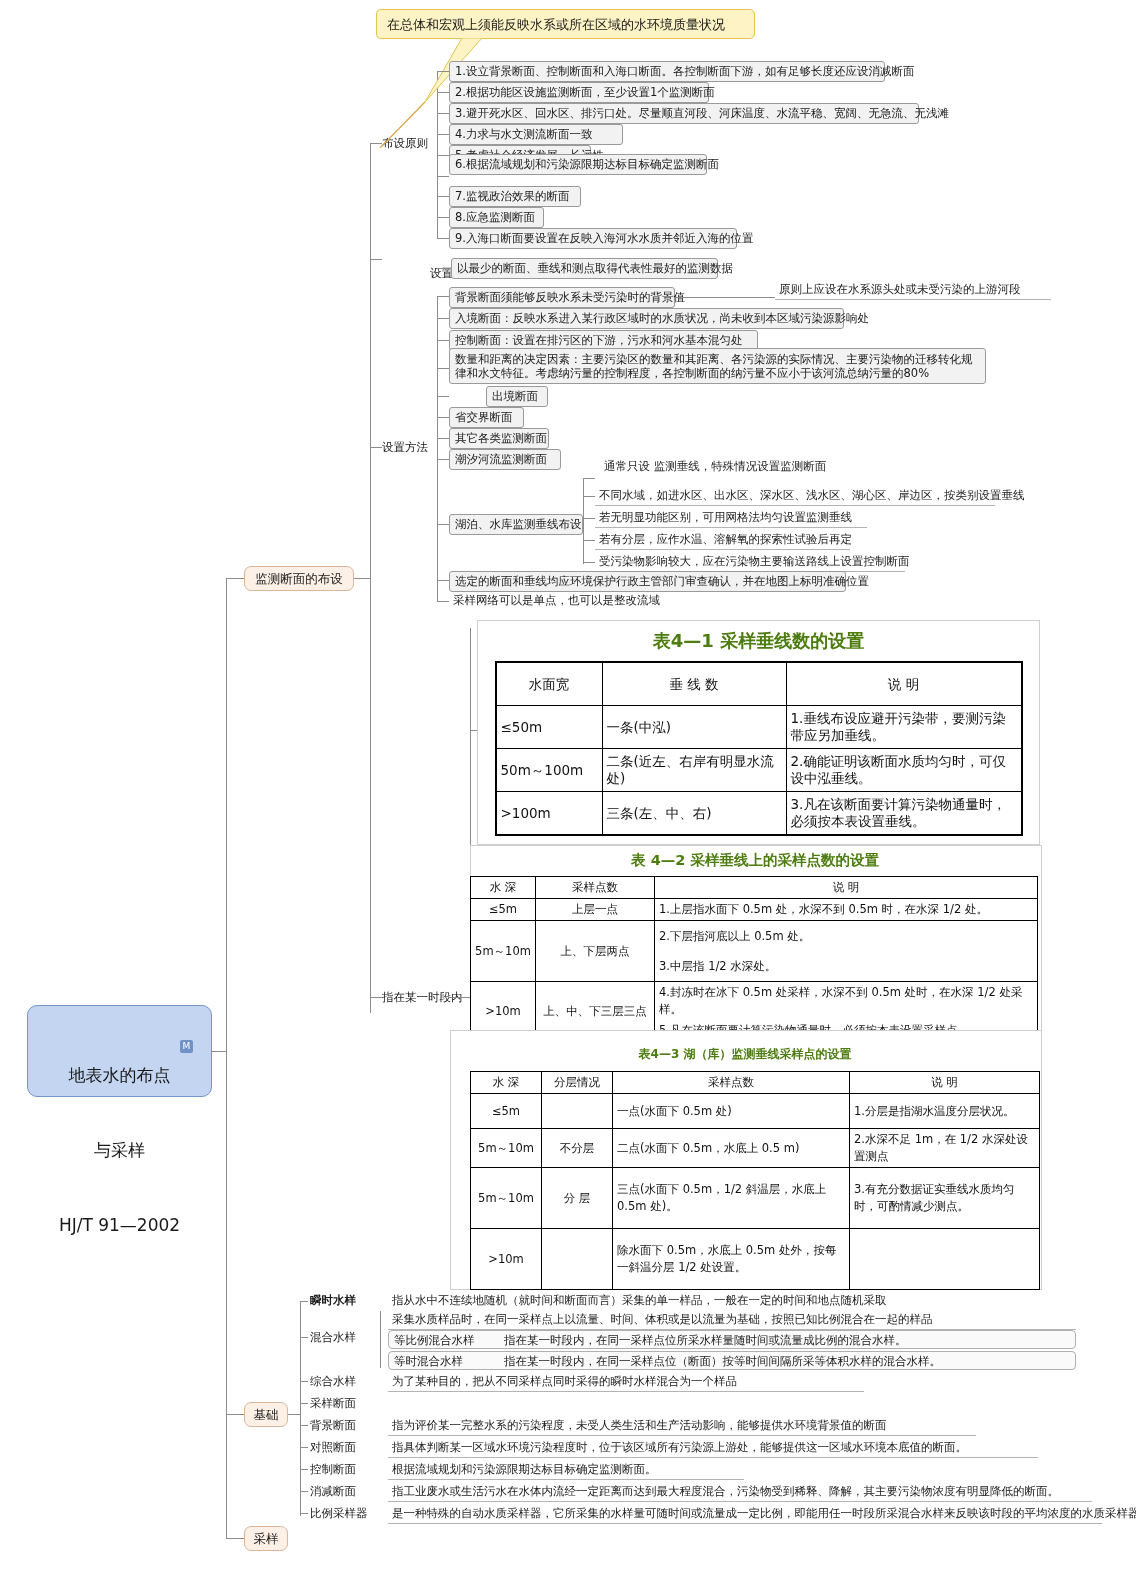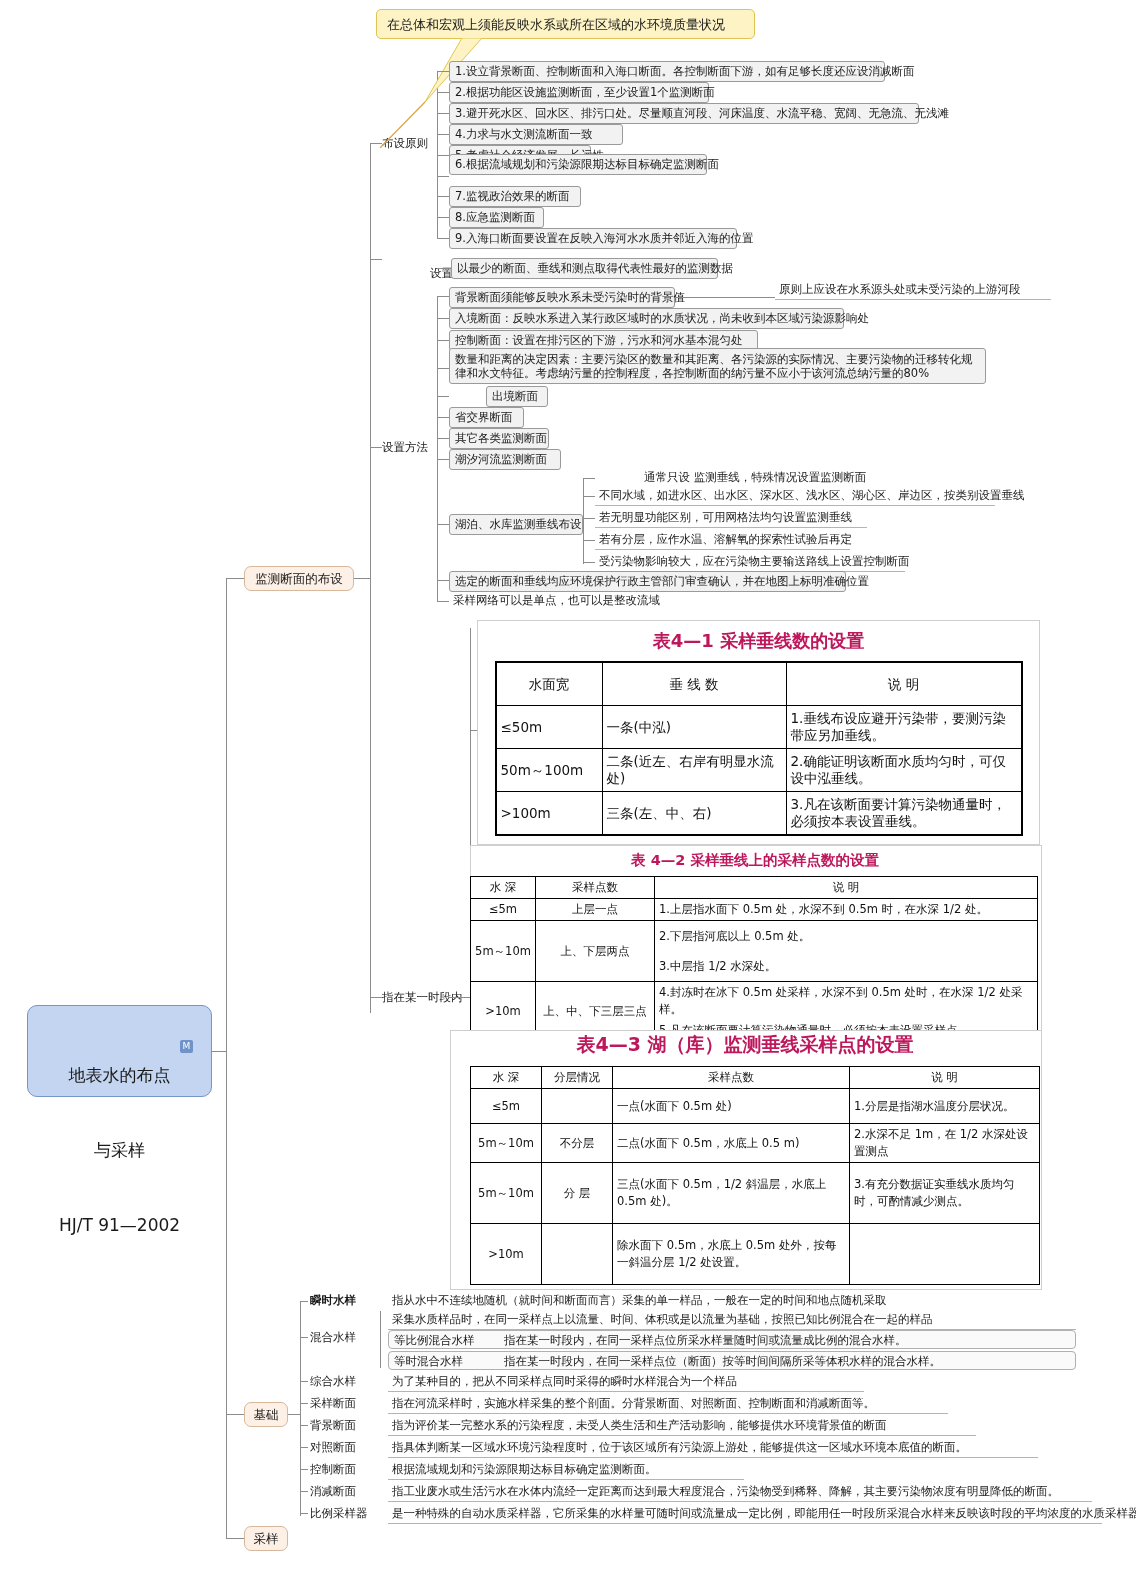--- a/index.html
+++ b/index.html
@@ -102,21 +102,21 @@
   }
 
   
   .ln{position:absolute;background:#8c8c8c;}
   .lnh{height:1px;}
   .lnv{width:1px;}
 
   
   .tblwrap{position:absolute;box-sizing:border-box;background:#fff;border:1px solid #cfcfcf;}
   .tbltitle{
-    text-align:center;font-weight:bold;color:#be185d;
+    text-align:center;font-weight:bold;color:#4d7c0f;
     font-family:"DejaVu Sans","Liberation Sans",sans-serif;
   }
   table.mt{border-collapse:collapse;table-layout:fixed;}
   table.mt td{
     border:1px solid #000;
     padding:2px 4px;
     vertical-align:middle;
     color:#111;
     line-height:17px;
   }
@@ -129,21 +129,21 @@
   #tbl1 table.mt{margin:8px auto 0 auto;width:528px;border:2px solid #000;font-size:13.5px;}
   #tbl1 table.mt td{height:38px;}
 
   
   #tbl2{left:470px;top:848px;width:570px;height:180px;border:none;}
   #tbl2 .tbltitle{font-size:14.5px;padding-top:3px;}
   #tbl2 table.mt{margin:6px 0 0 0;width:570px;border:1.5px solid #000;font-size:11.5px;}
 
   
   #tbl3{left:450px;top:1030px;width:590px;height:255px;border:none;}
-  #tbl3 .tbltitle{font-size:19px;padding-top:2px;}
+  #tbl3 .tbltitle{font-size:12px;padding-top:16px;}
   #tbl3 table.mt{margin:8px 0 0 20px;width:570px;border:1.5px solid #000;font-size:11.5px;}
 
   .bigbox{position:absolute;border:1px solid #cfcfcf;background:#fff;}
 </style>
 </head>
 <body>
 
 <div id="canvas">
 
   <div id="root" style="left:27px;top:1005px;width:185px;height:92px;">
@@ -245,21 +245,21 @@
   <div class="nodebox" style="left:449px;top:428px;width:100px;">其它各类监测断面</div>
 
   <div class="ln lnh" style="left:437px;top:459px;width:12px;"></div>
   <div class="nodebox" style="left:449px;top:449px;width:112px;">潮汐河流监测断面</div>
 
   <div class="ln lnh" style="left:437px;top:524px;width:12px;"></div>
   <div class="nodebox" style="left:449px;top:514px;width:134px;">湖泊、水库监测垂线布设</div>
   <div class="ln lnv" style="left:583px;top:478px;height:86px;"></div>
 
   <div class="ln lnh" style="left:583px;top:478px;width:12px;"></div>
-  <div class="plain nb" style="left:600px;top:469px;margin-left:40px;">通常只设 监测垂线，特殊情况设置监测断面</div>
+  <div class="plain nb" style="left:600px;top:458px;">通常只设 监测垂线，特殊情况设置监测断面</div>
 
   <div class="ln lnh" style="left:583px;top:496px;width:12px;"></div>
   <div class="plain" style="left:595px;top:487px;width:400px;">不同水域，如进水区、出水区、深水区、浅水区、湖心区、岸边区，按类别设置垂线</div>
 
   <div class="ln lnh" style="left:583px;top:518px;width:12px;"></div>
   <div class="plain" style="left:595px;top:509px;width:272px;">若无明显功能区别，可用网格法均匀设置监测垂线</div>
 
   <div class="ln lnh" style="left:583px;top:540px;width:12px;"></div>
   <div class="plain" style="left:595px;top:531px;width:255px;">若有分层，应作水温、溶解氧的探索性试验后再定</div>
 
@@ -393,21 +393,20 @@
   <div class="nodebox" style="left:388px;top:1351px;width:688px;background:#fafafa;border:1px solid #b0b0b0;border-radius:4px;height:19px;padding-top:2px;">
     <span style="display:inline-block;width:110px;">等时混合水样</span><span>指在某一时段内，在同一采样点位（断面）按等时间间隔所采等体积水样的混合水样。</span>
   </div>
 
   <div class="ln lnh" style="left:300px;top:1381px;width:8px;"></div>
   <div class="plain nb" style="left:306px;top:1373px;">综合水样</div>
   <div class="plain" style="left:388px;top:1373px;width:476px;">为了某种目的，把从不同采样点同时采得的瞬时水样混合为一个样品</div>
 
   <div class="ln lnh" style="left:300px;top:1403px;width:8px;"></div>
   <div class="plain nb" style="left:306px;top:1395px;">采样断面</div>
-  <div class="plain" style="left:388px;top:1395px;width:560px;">指在河流采样时，实施水样采集的整个剖面。分背景断面、对照断面、控制断面和消减断面等。</div>
 
   <div class="ln lnh" style="left:300px;top:1425px;width:8px;"></div>
   <div class="plain nb" style="left:306px;top:1417px;">背景断面</div>
   <div class="plain" style="left:388px;top:1417px;width:588px;">指为评价某一完整水系的污染程度，未受人类生活和生产活动影响，能够提供水环境背景值的断面</div>
 
   <div class="ln lnh" style="left:300px;top:1447px;width:8px;"></div>
   <div class="plain nb" style="left:306px;top:1439px;">对照断面</div>
   <div class="plain" style="left:388px;top:1439px;width:650px;">指具体判断某一区域水环境污染程度时，位于该区域所有污染源上游处，能够提供这一区域水环境本底值的断面。</div>
 
   <div class="ln lnh" style="left:300px;top:1469px;width:8px;"></div>

